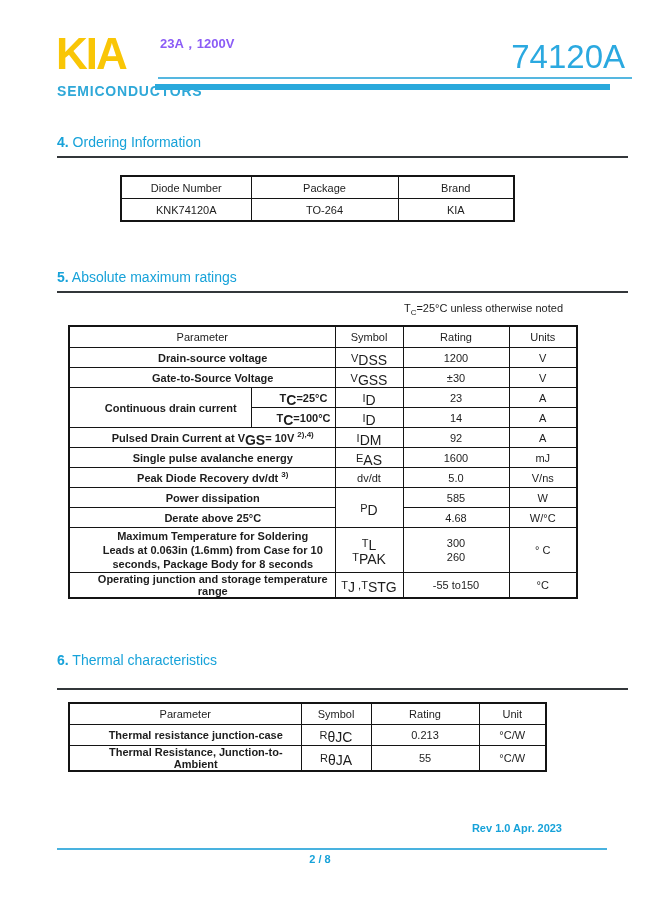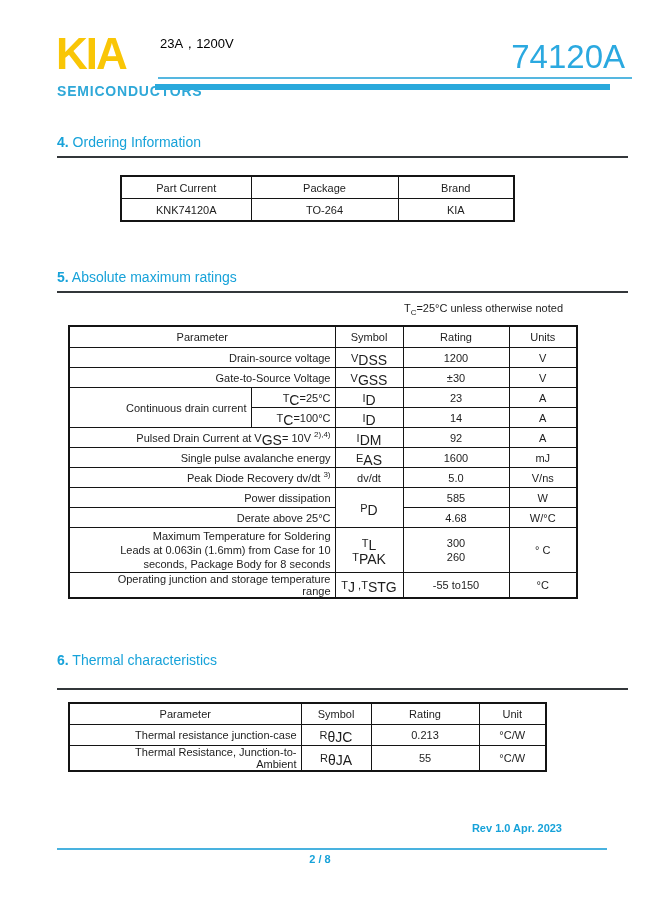--- a/index.html
+++ b/index.html
@@ -17,21 +17,21 @@
     font-size:44px;font-weight:bold;letter-spacing:-2px;
     color:#F9C606;line-height:52px;
   }
   .logo-sub{
     position:absolute;left:57px;top:83px;
     font-size:14px;font-weight:bold;letter-spacing:0.8px;
     color:#2FA8D8;
   }
   .hdr-sub{
     position:absolute;left:160px;top:34px;
-    font-size:13px;font-weight:normal;color:#000000;line-height:19px;
+    font-size:13px;font-weight:bold;color:#8b5cf6;line-height:19px;
   }
   .hdr-part{
     position:absolute;right:24px;top:38px;
     font-size:33px;color:#2BA9E0;font-weight:normal;
   }
   .hdr-line-thin{position:absolute;left:158px;top:77px;width:474px;height:2px;background:#55B7E0;}
   .hdr-line-thick{position:absolute;left:155px;top:84px;width:455px;height:6px;background:#29A9DC;}
   
   .sec{
     position:absolute;left:57px;
@@ -44,21 +44,21 @@
     border-collapse:collapse;table-layout:fixed;
     font-size:11px;color:#1d1d1d;
     border:2px solid #141414;
   }
   table.tbl td{
     border:1px solid #141414;
     vertical-align:middle;
     padding:0 4px;
     overflow:hidden;
   }
-  table.tbl td.p{text-align:right;padding-left:25px;}
+  table.tbl td.p{text-align:center;padding-left:25px;font-weight:bold;}
   table.tbl td.c{text-align:center;}
   table.tbl tr.hdr td{text-align:center;font-weight:normal;}
   table.tbl sub{font-size:14px;line-height:0;}
   table.tbl sup{font-size:8px;line-height:0;}
   .ord-wrap{position:absolute;left:120px;top:175px;}
   .ord td{height:21px;}
   .abs-wrap{position:absolute;left:68px;top:325px;}
   .abs td{height:19px;}
   .abs tr.hdr td{height:20px;}
   .abs td.tall{height:44px;line-height:14px;}
@@ -108,21 +108,21 @@
 
   <div class="ord-wrap">
     <table class="tbl ord">
       <colgroup>
           <col style="width:130px">
           <col style="width:147px">
           <col style="width:116px">
         </colgroup>
       <tbody>
           <tr class="hdr">
-        <td class="c">Part Current</td>
+        <td class="c">Diode Number</td>
         <td class="c">Package</td>
         <td class="c">Brand</td>
       </tr>
       <tr>
         <td class="c">KNK74120A</td>
         <td class="c">TO-264</td>
         <td class="c">KIA</td>
       </tr>
     </tbody>
       </table>

